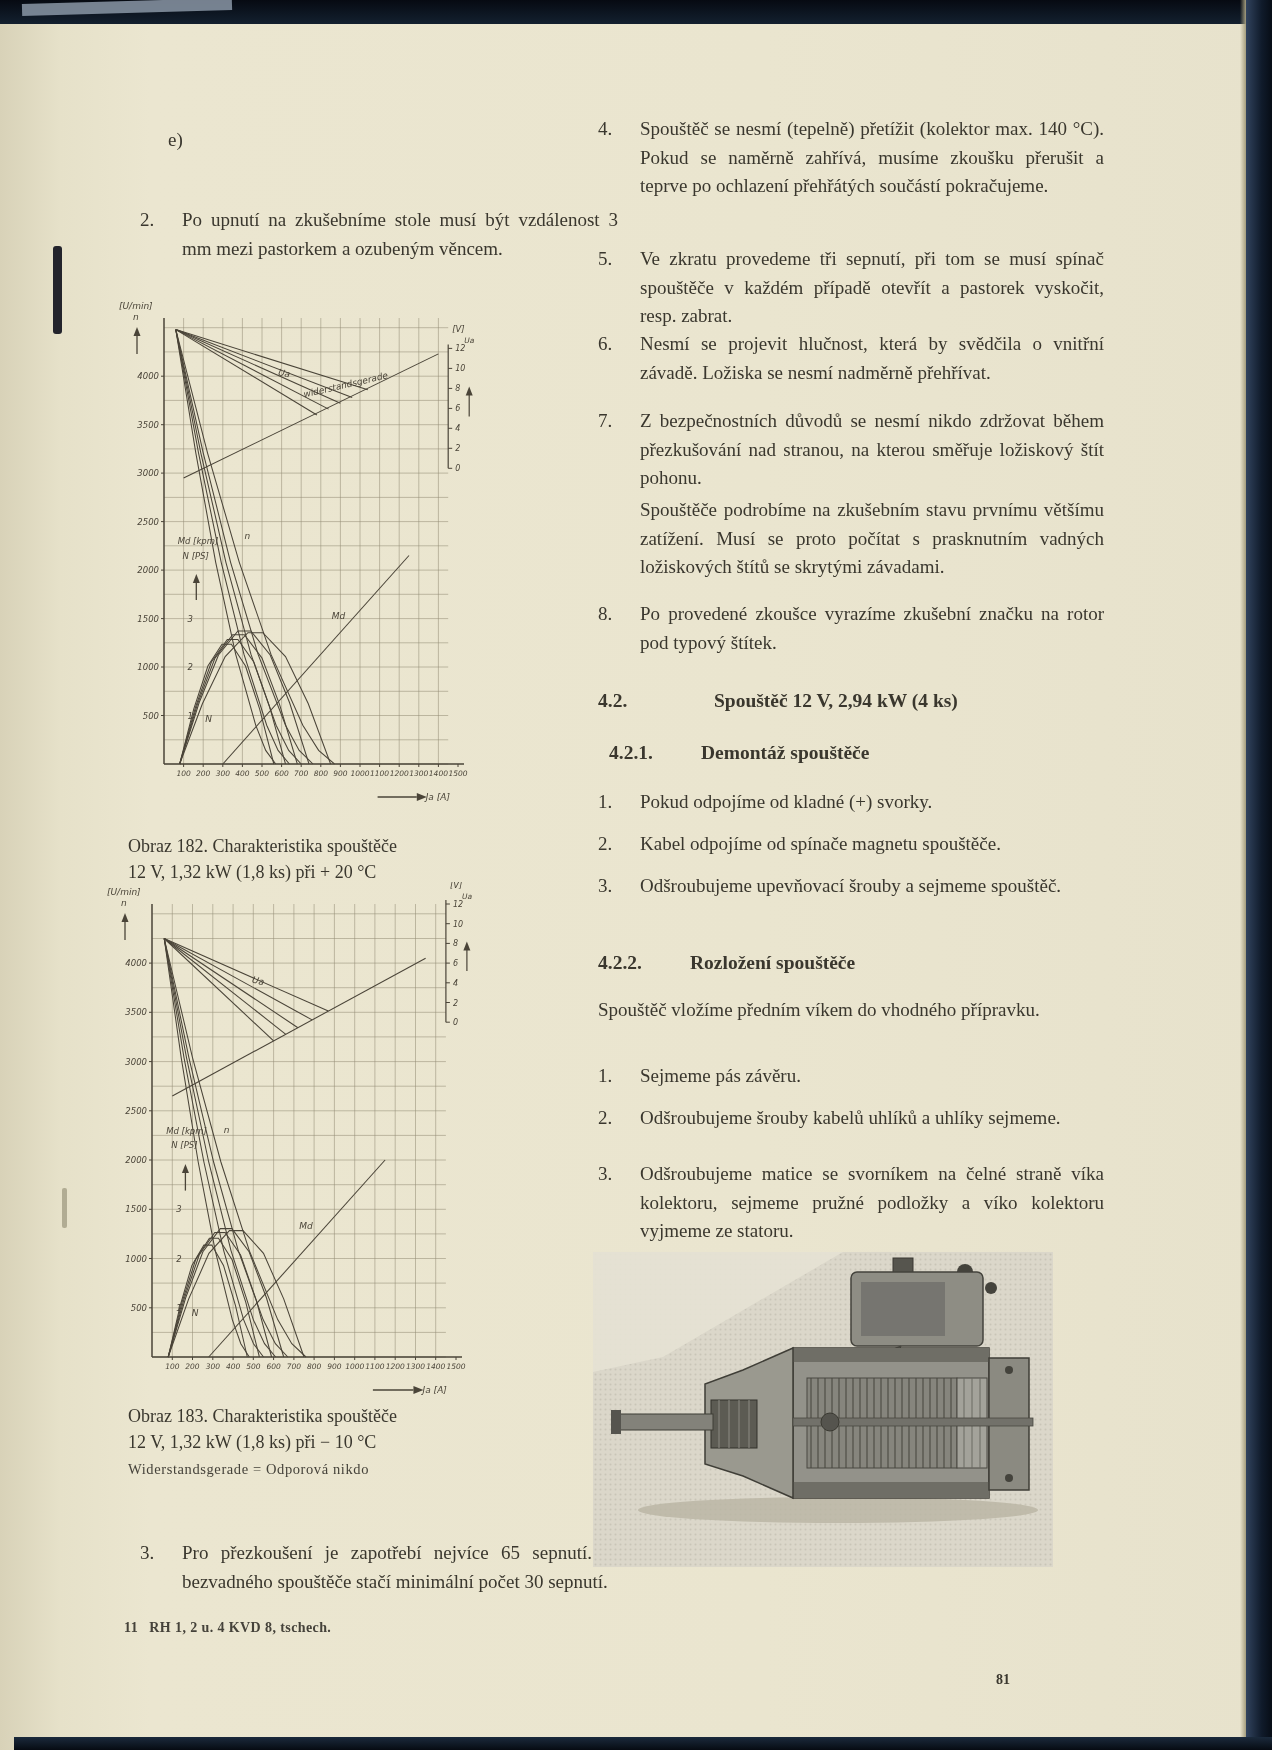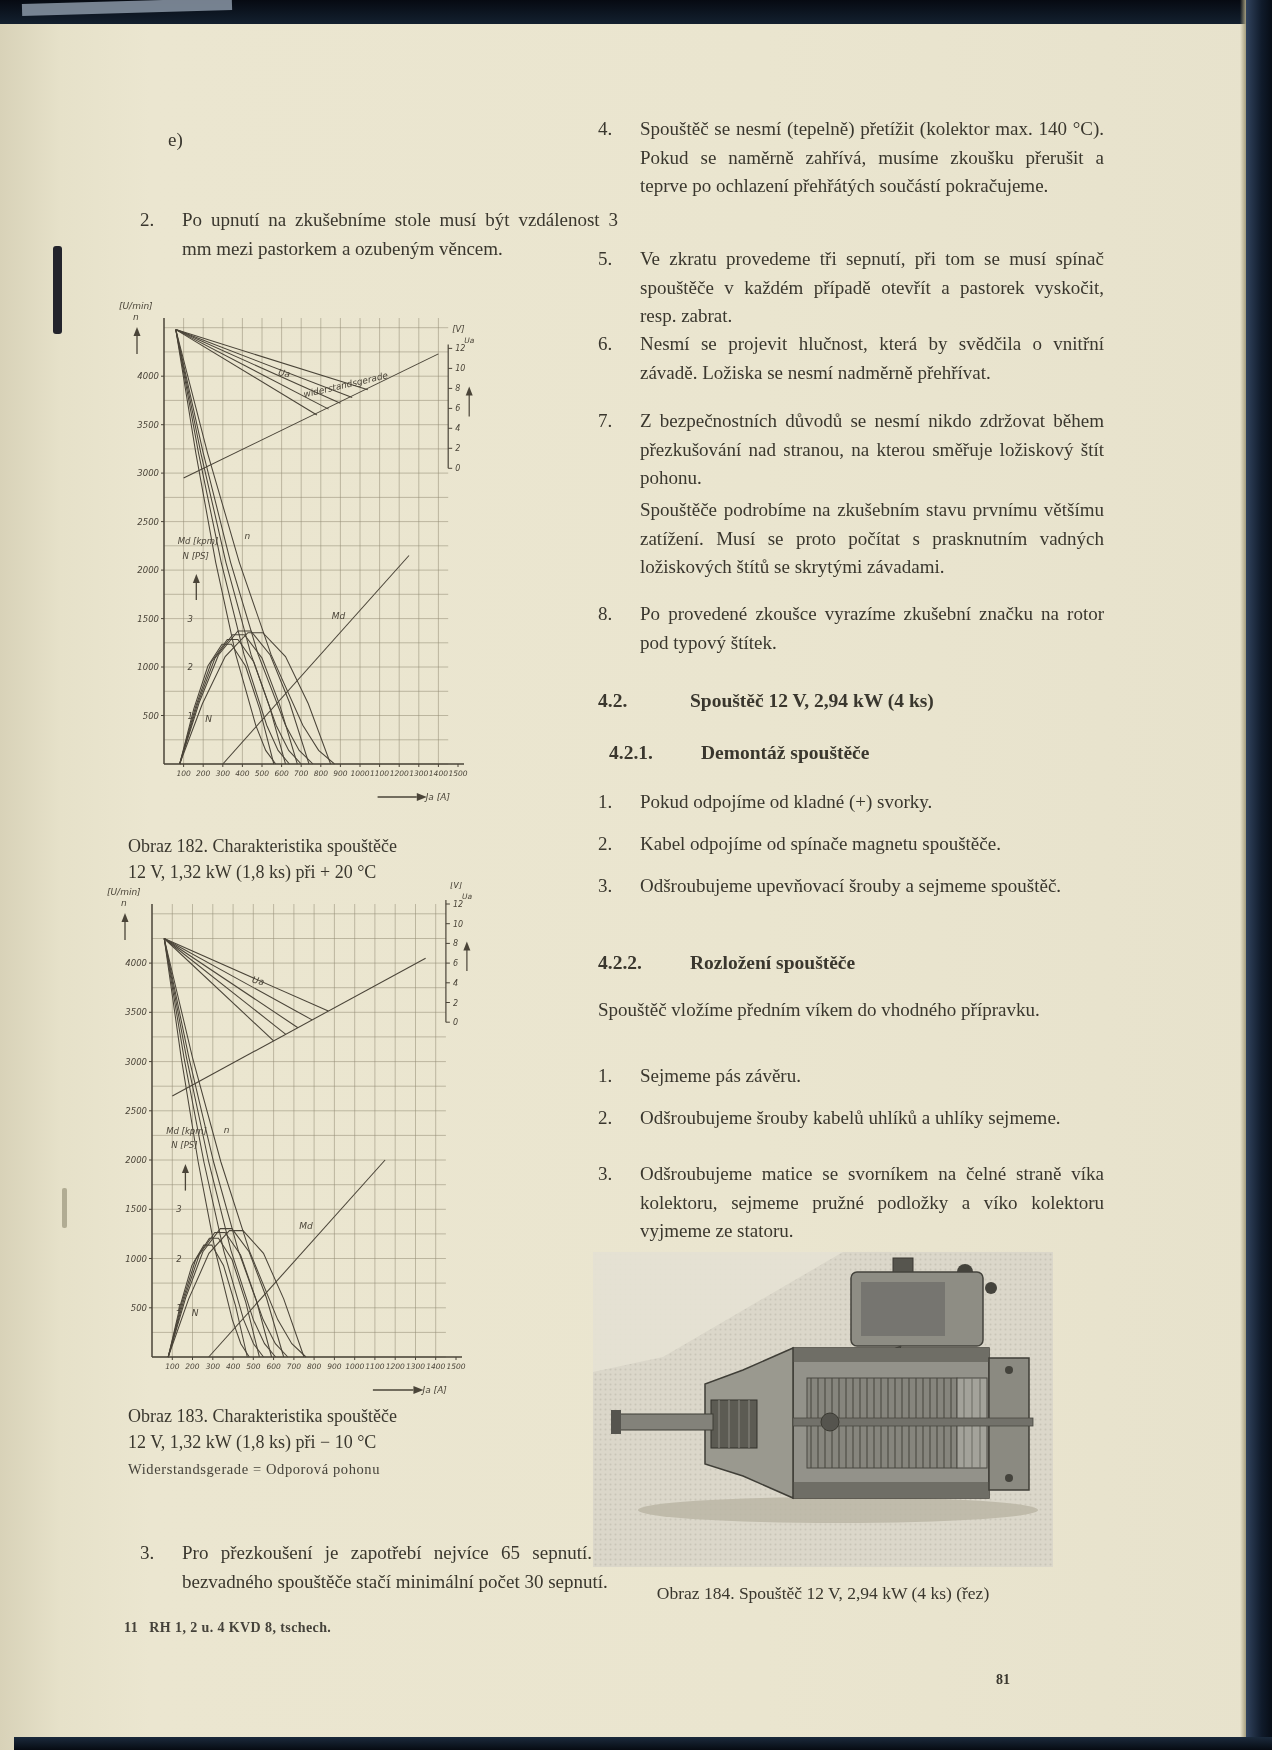--- a/index.html
+++ b/index.html
@@ -343,21 +343,21 @@
         <polygon points="319.44,508 309.44,504 309.44,512" fill="#4a4438"></polygon>
         <text x="318.6" y="511.0" font-size="9" text-anchor="start" font-style="italic" font-family="DejaVu Sans, sans-serif" fill="#4a4438">Ja [A]</text>
       </svg>
     </div>
 
   <div class="abs caption" style="left:128px;top:1403px;width:352px;">
     <div>Obraz 183. Charakteristika spouštěče</div>
     <div>12 V, 1,32 kW (1,8 ks) při − 10 °C</div>
   </div>
 
-  <div class="abs note" style="left:128px;top:1461px;width:400px;">Widerstandsgerade = Odporová pohonu</div>
+  <div class="abs note" style="left:128px;top:1461px;width:400px;">Widerstandsgerade = Odporová nikdo</div>
 
   <div class="abs body-text li" style="left:140px;top:1539px;width:436px;">
     <span class="num">3.</span>
     <span>Pro přezkoušení je zapotřebí nejvíce 65 sepnutí. U bezvadného spouštěče stačí minimální počet 30 sepnutí.</span>
   </div>
 
   <div class="abs footer" style="left:124px;top:1620px;">11  RH 1, 2 u. 4 KVD 8, tschech.</div>
 
   <div class="abs body-text li" style="left:598px;top:115px;width:464px;">
     <span class="num">4.</span>
@@ -377,21 +377,21 @@
   </div>
   <div class="abs body-text li" style="left:598px;top:496px;width:464px;">
     <span class="num"></span>
     <span>Spouštěče podrobíme na zkušebním stavu prvnímu většímu zatížení. Musí se proto počítat s prasknutním vadných ložiskových štítů se skrytými závadami.</span>
   </div>
   <div class="abs body-text li" style="left:598px;top:600px;width:464px;">
     <span class="num">8.</span>
     <span>Po provedené zkoušce vyrazíme zkušební značku na rotor pod typový štítek.</span>
   </div>
 
-  <div class="abs sec-head" style="left:598px;top:690px;width:464px;">
+  <div class="abs sec-head" style="left:598px;top:690px;width:464px;gap:24px;">
     <span class="snum">4.2.</span>
     <span>Spouštěč 12 V, 2,94 kW (4 ks)</span>
   </div>
   <div class="abs sec-head" style="left:598px;top:742px;width:464px;margin-left:11px;">
     <span class="snum">4.2.1.</span>
     <span>Demontáž spouštěče</span>
   </div>
 
   <div class="abs body-text li" style="left:598px;top:788px;width:464px;">
     <span class="num">1.</span>
@@ -469,17 +469,16 @@
       <line x1="146" y1="148" x2="146" y2="196" stroke="#8d8c84"></line>
       <line x1="156" y1="148" x2="156" y2="196" stroke="#8d8c84"></line>
 
       <rect x="26" y="162" width="94" height="16" fill="#83827a" stroke="#3f3e37"></rect>
       <rect x="18" y="158" width="10" height="24" fill="#55544e"></rect>
       <rect x="200" y="166" width="240" height="8" fill="#72716a" stroke="#4a4942" stroke-width="0.8"></rect>
       <circle cx="237" cy="170" r="9" fill="#55544e" stroke="#3a3932"></circle>
     </svg>
   </div>
 
-  <div class="abs photo-caption" style="left:593px;top:1583px;width:460px;">Obraz 184. Spouštěč 12 V, 2,94 kW (4 ks) (řez)</div>
 
   <div class="abs pagenum" style="left:996px;top:1672px;">81</div>
 
 </div>
 
 </body></html>

